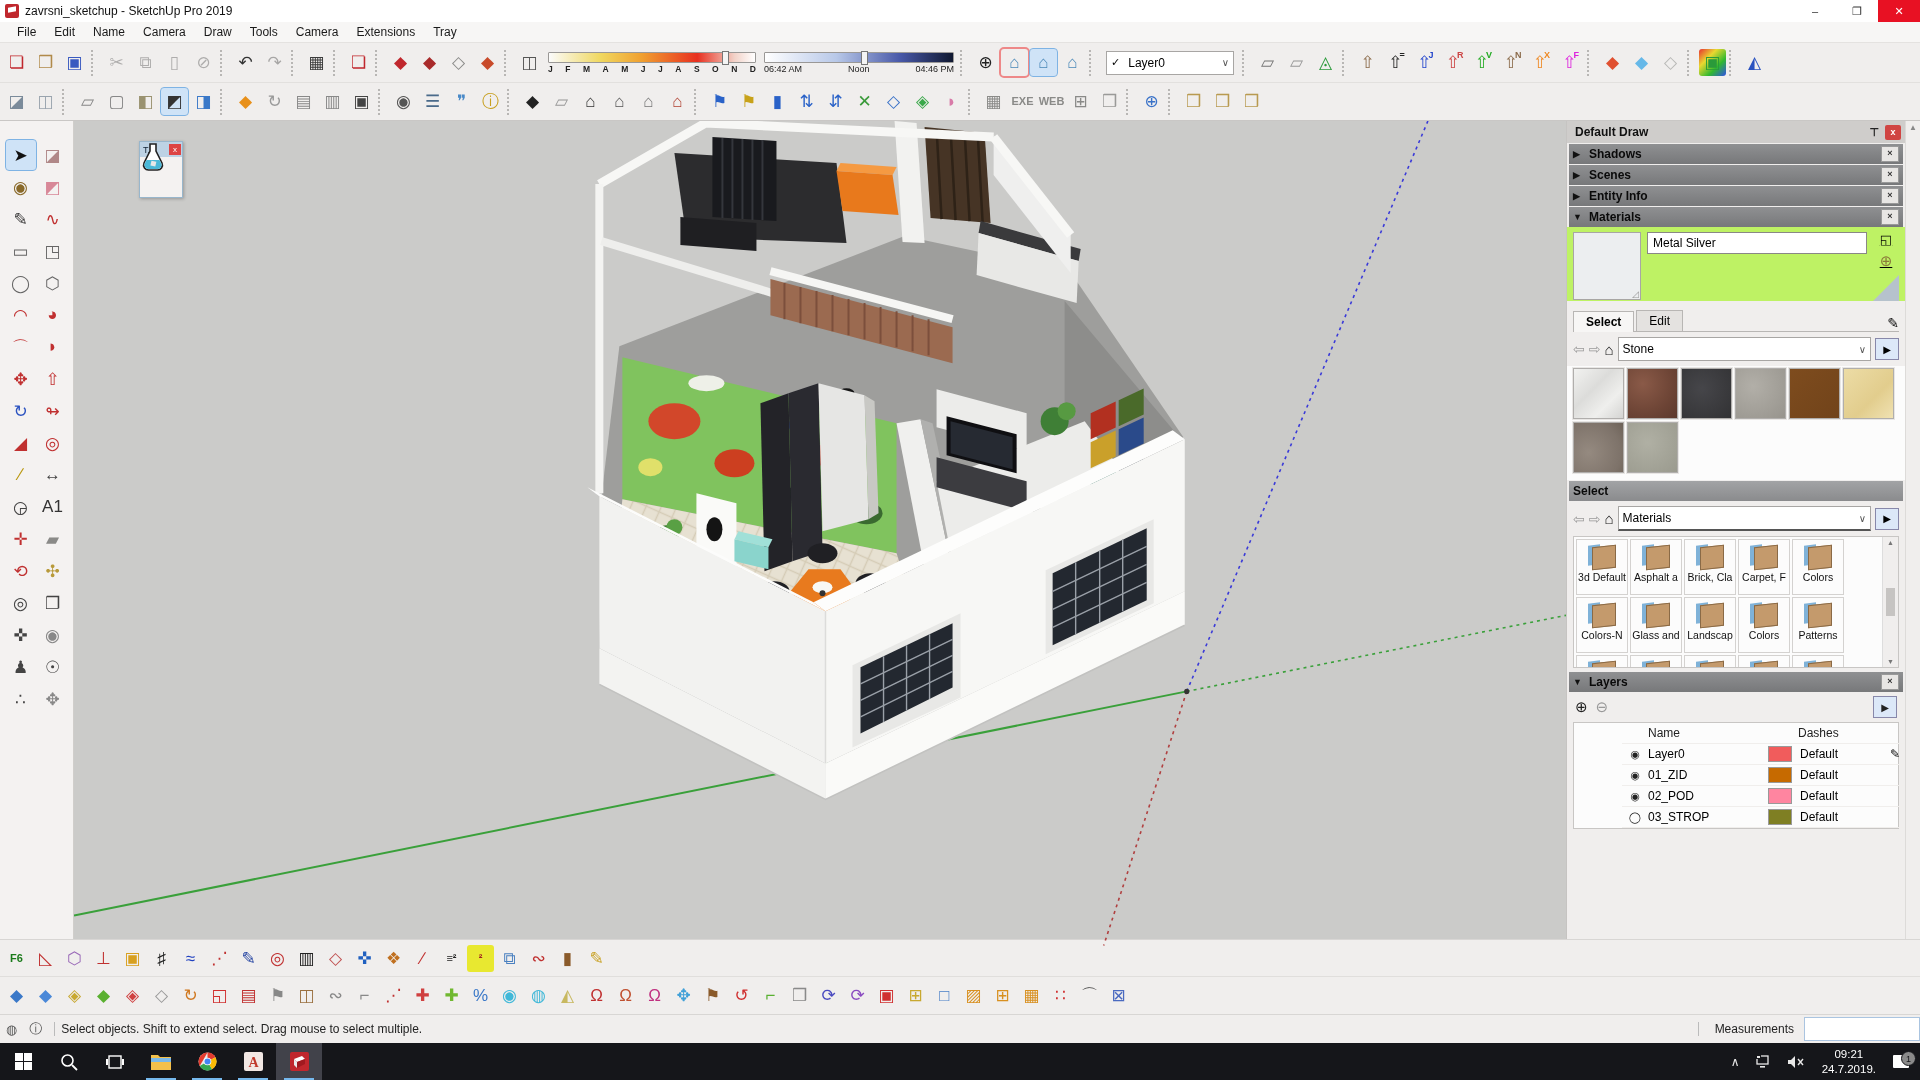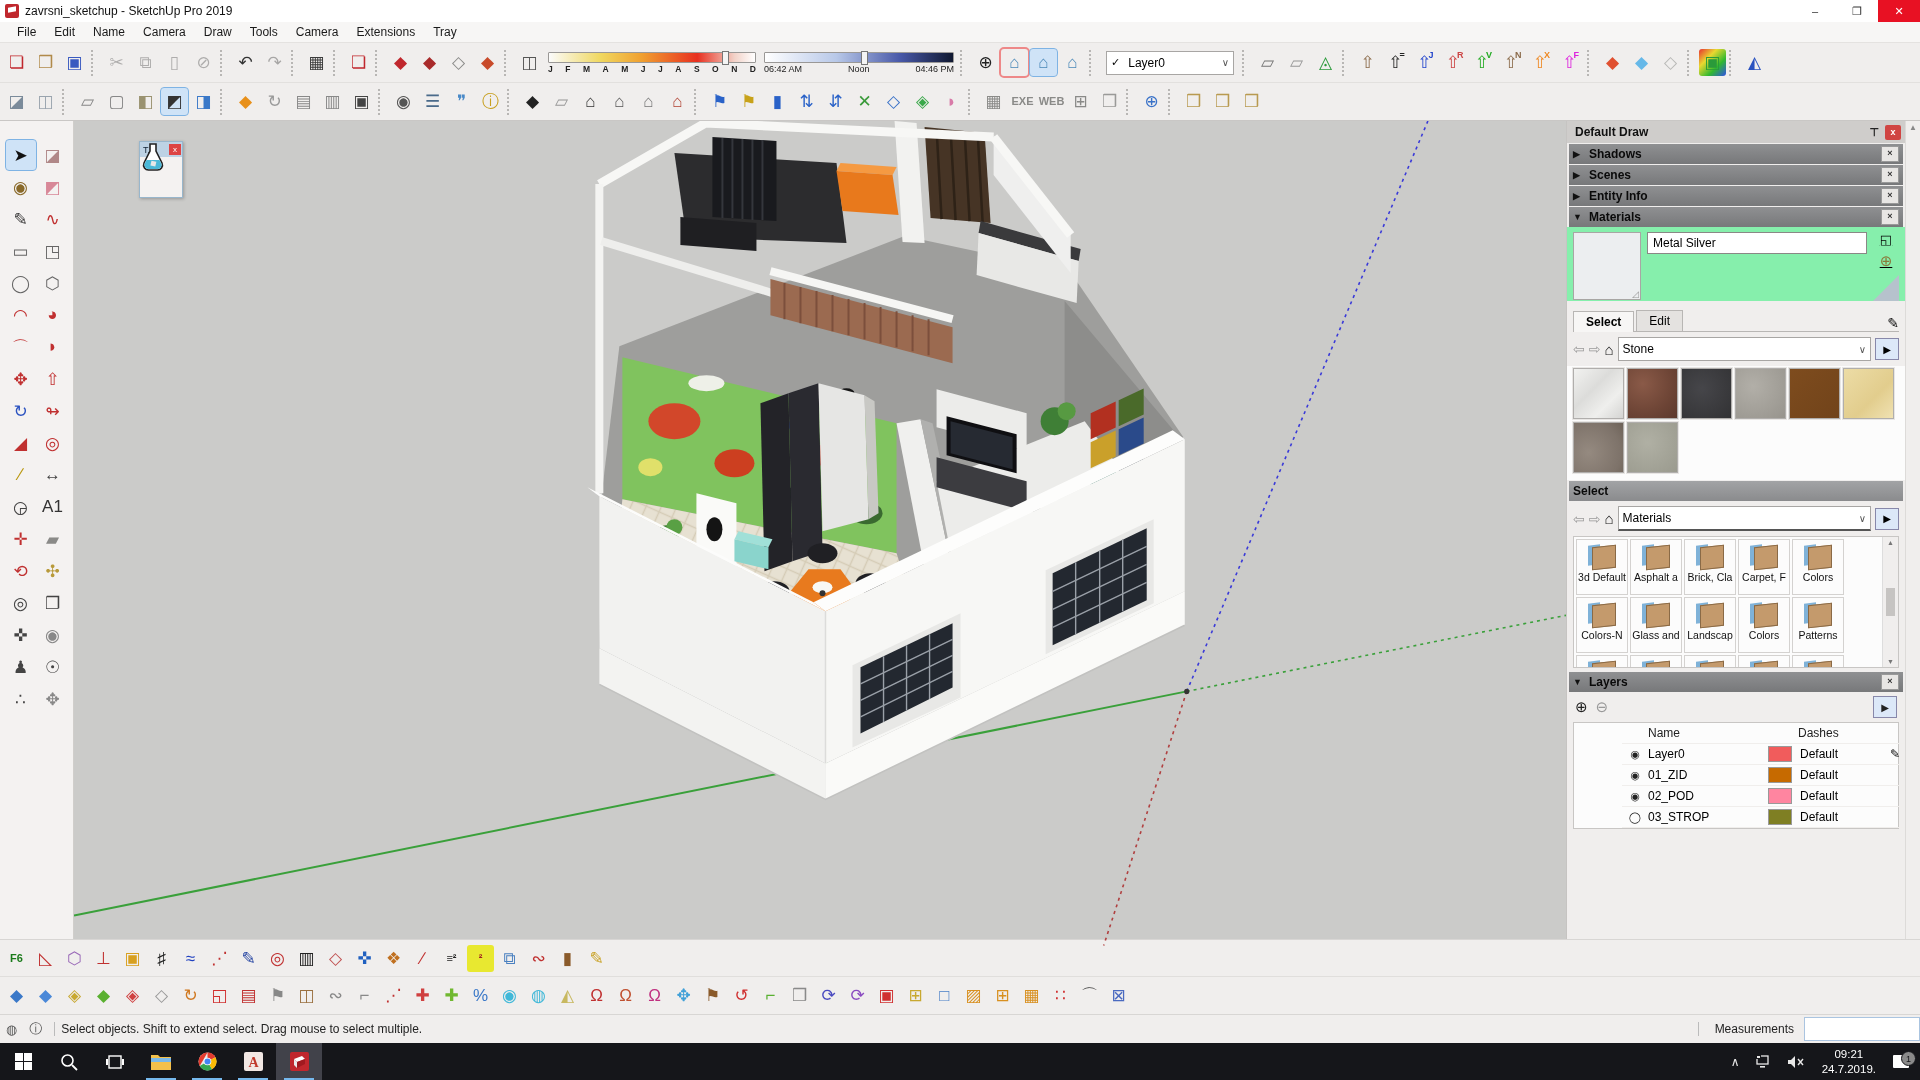--- a/index.html
+++ b/index.html
@@ -49,21 +49,21 @@
   
   .tray{width:353px;background:#f0eeed;border-left:1px solid #c6c4c2;display:flex;flex:0 0 auto;}
   .tray-inner{width:338px;display:flex;flex-direction:column;}
   .tray-scroll{width:15px;background:#f0eeed;border-left:1px solid #dddbd9;display:flex;flex-direction:column;align-items:center;font-size:8px;color:#888;padding-top:2px;}
   .tray-title{height:22px;background:#cfcdcb;display:flex;align-items:center;font-size:12px;font-weight:bold;color:#111;padding:0 4px 0 8px;}
   .tray-title .pin{margin-left:auto;font-size:11px;color:#222;padding:0 6px;}
   .tray-title .tclose{width:16px;height:15px;background:#d04543;color:#fff;font-size:9px;font-weight:bold;text-align:center;line-height:15px;border-radius:2px;}
   .sect{height:20px;margin:1px 2px 0 2px;background:linear-gradient(#8f9092,#77787a);display:flex;align-items:center;font-size:12px;font-weight:bold;color:#0a0a0a;padding:0 4px;}
   .sect .arr{font-size:9px;width:16px;color:#111;}
   .sect .x{margin-left:auto;width:16px;height:14px;background:#e8e6e4;border:1px solid #999;color:#333;font-size:9px;line-height:13px;text-align:center;}
-  .mat-area{background:#86efac;padding:5px 6px 0 6px;display:flex;text-decoration:underline;}
+  .mat-area{background:#bef264;padding:5px 6px 0 6px;display:flex;text-decoration:underline;}
   .mat-preview{width:66px;height:66px;background:#eceef0;border:1px solid #a8a6a4;position:relative;}
   .mat-preview:after{content:"◿";position:absolute;right:1px;bottom:0;font-size:9px;color:#999;}
   .mat-name{flex:1;margin:0 6px;}
   .mat-name input{width:100%;box-sizing:border-box;height:22px;border:1px solid #8a8886;font-size:12px;padding:0 5px;font-family:inherit;}
   .mat-side{display:flex;flex-direction:column;align-items:center;gap:5px;font-size:13px;}
   .mat-side .tri{width:0;height:0;border-left:26px solid transparent;border-bottom:26px solid #b6c2cc;}
   .tabs{display:flex;align-items:flex-end;height:24px;border-bottom:1px solid #b8b6b4;margin:6px 6px 0 6px;font-size:12px;}
   .tab{padding:3px 12px;border:1px solid #b8b6b4;border-bottom:none;background:#e4e2e0;margin-right:2px;}
   .tab.active{background:#f7f6f5;font-weight:bold;position:relative;top:1px;}
   .tabs .dropper{margin-left:auto;font-size:14px;}

